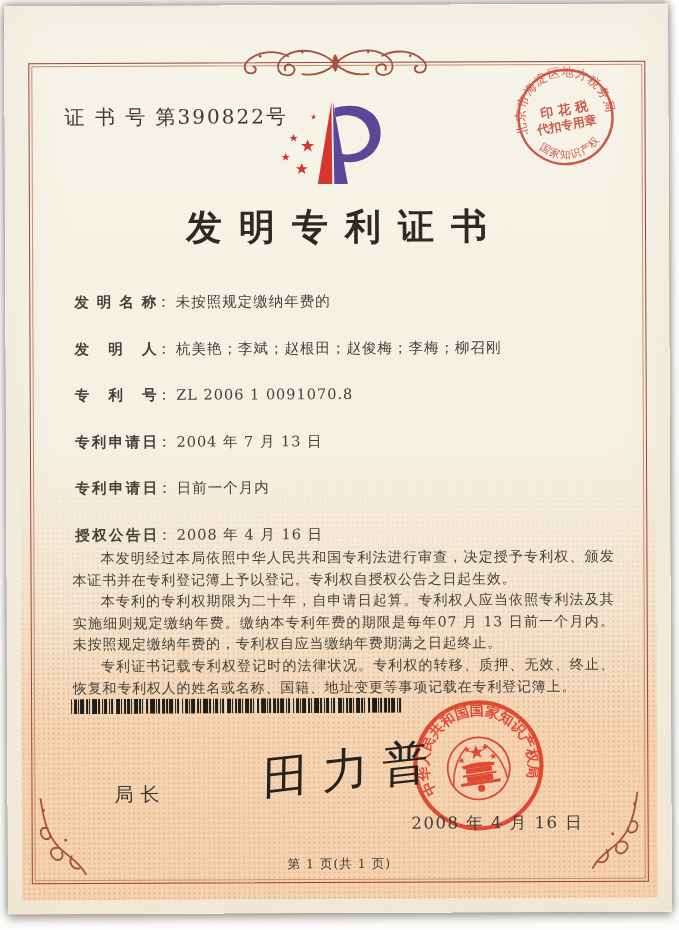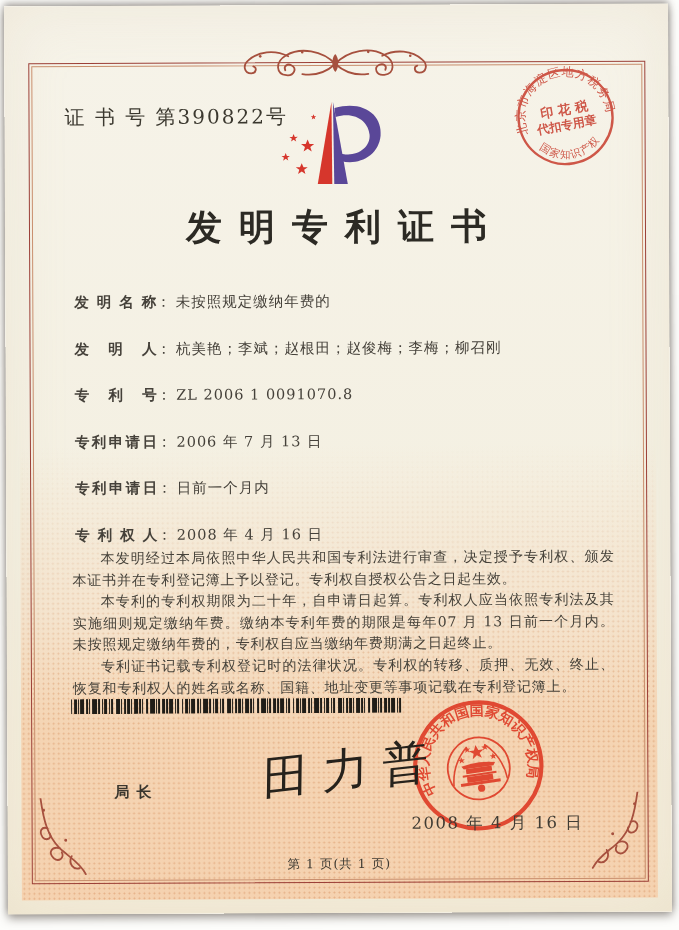--- a/index.html
+++ b/index.html
@@ -30,21 +30,21 @@
     font-size:36px;font-weight:700;color:#2c2a24;text-align:center;letter-spacing:17px;padding-left:17px;box-sizing:border-box;}
   .fields{position:absolute;left:69px;top:284px;width:540px;z-index:2;color:#45413a;}
   .frow{margin-bottom:22.5px;line-height:24px;font-size:14.5px;white-space:nowrap;}
   .lbl{display:inline-block;width:82px;text-align:justify;text-align-last:justify;font-weight:700;}
   .colon{display:inline-block;}
   .val{margin-left:5px;letter-spacing:1px;font-weight:500;}
   .paras{position:absolute;left:66px;top:542px;width:542px;z-index:2;color:#46423a;}
   .paras p{margin:0;font-size:14px;line-height:21.6px;letter-spacing:.8px;text-indent:2em;text-align:justify;}
   .barcode{position:absolute;left:64px;top:693px;z-index:2;color:#201d17;}
   .signrow{position:absolute;left:107px;top:776px;z-index:3;color:#3a362e;}
-  .signlabel{font-size:15px;letter-spacing:7px;font-weight:bold;}
+  .signlabel{font-size:19px;letter-spacing:7px;}
   .signature{position:absolute;left:148px;top:-42px;font-size:46px;color:#26221c;letter-spacing:14px;white-space:nowrap;
     transform:rotate(-6deg) skewX(-7deg);font-weight:500;}
   .seal{position:absolute;left:396px;top:686px;z-index:2;transform:rotate(-8deg);color:#df412b;opacity:.94;}
   .issuedate{position:absolute;left:404px;top:808px;z-index:3;font-size:16.5px;letter-spacing:1.5px;color:#403c34;font-weight:500;}
   .footer{position:absolute;left:24px;top:851px;width:615px;z-index:2;text-align:center;font-size:12.5px;
     letter-spacing:1px;color:#3e3a32;}
   svg{display:block;}
 </style>
 </head>
 <body>
@@ -134,27 +134,27 @@
     <div class="frow">
       <span class="lbl">发明名称</span><span class="colon">：</span><span class="val">未按照规定缴纳年费的</span>
     </div>
     <div class="frow">
       <span class="lbl">发明人</span><span class="colon">：</span><span class="val">杭美艳；李斌；赵根田；赵俊梅；李梅；柳召刚</span>
     </div>
     <div class="frow">
       <span class="lbl">专利号</span><span class="colon">：</span><span class="val">ZL 2006 1 0091070.8</span>
     </div>
     <div class="frow">
-      <span class="lbl">专利申请日</span><span class="colon">：</span><span class="val">2006 年 7 月 13 日</span>
+      <span class="lbl">专利申请日</span><span class="colon">：</span><span class="val">2004 年 7 月 13 日</span>
     </div>
     <div class="frow">
       <span class="lbl">专利申请日</span><span class="colon">：</span><span class="val">日前一个月内</span>
     </div>
     <div class="frow">
-      <span class="lbl">专利权人</span><span class="colon">：</span><span class="val">2008 年 4 月 16 日</span>
+      <span class="lbl">授权公告日</span><span class="colon">：</span><span class="val">2008 年 4 月 16 日</span>
     </div>
   </div>
 
   <div class="paras">
     <p>本发明经过本局依照中华人民共和国专利法进行审查，决定授予专利权、颁发本证书并在专利登记簿上予以登记。专利权自授权公告之日起生效。</p>
     <p>本专利的专利权期限为二十年，自申请日起算。专利权人应当依照专利法及其实施细则规定缴纳年费。缴纳本专利年费的期限是每年07 月 13 日前一个月内。未按照规定缴纳年费的，专利权自应当缴纳年费期满之日起终止。</p>
     <p>专利证书记载专利权登记时的法律状况。专利权的转移、质押、无效、终止、恢复和专利权人的姓名或名称、国籍、地址变更等事项记载在专利登记簿上。</p>
   </div>
 
   <svg class="barcode" width="331" height="15" viewBox="0 0 331 15">

